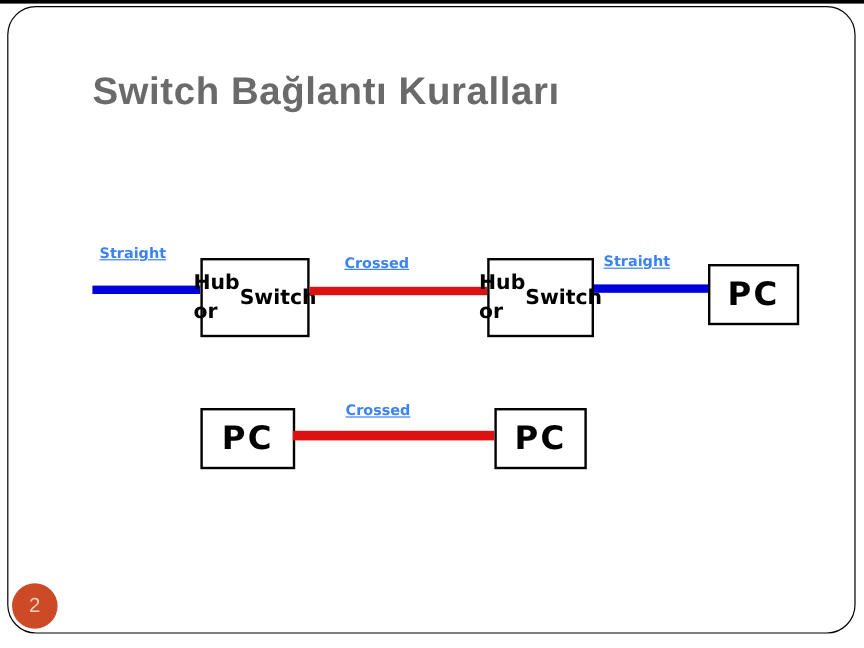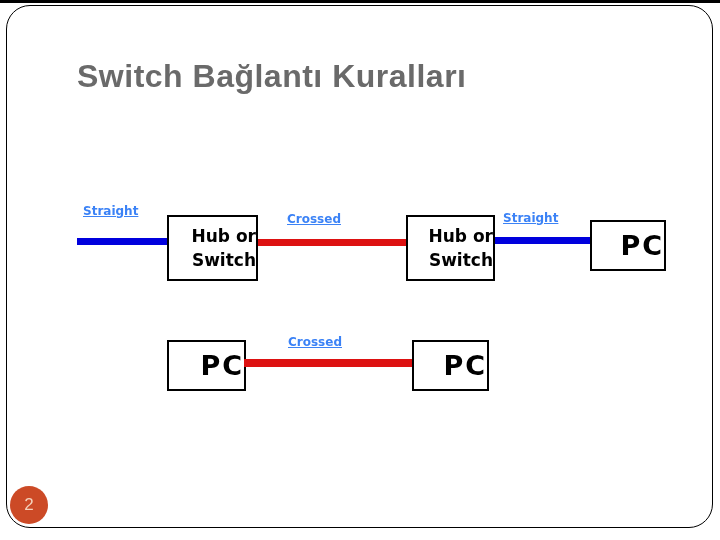--- a/index.html
+++ b/index.html
@@ -53,22 +53,21 @@
     height: 7px;
   }
   .cable.straight { background: #0000DD; }
   .cable.crossed  { background: #DD1111; }
   .node-box {
     position: absolute;
     border: 2px solid #000000;
     background: #ffffff;
     box-sizing: border-box;
     display: flex;
-    flex-direction: column;
-    align-items: flex-end;
+    align-items: center;
     justify-content: center;
     font-family: "DejaVu Sans", sans-serif;
     font-weight: bold;
     color: #000000;
   }
   .node-box.hub { font-size: 17px; line-height: 24px; }
   .node-box.pc  { font-size: 27px; letter-spacing: 2px; }
   .page-badge {
     position: absolute;
     left: 10px; top: 486px;

